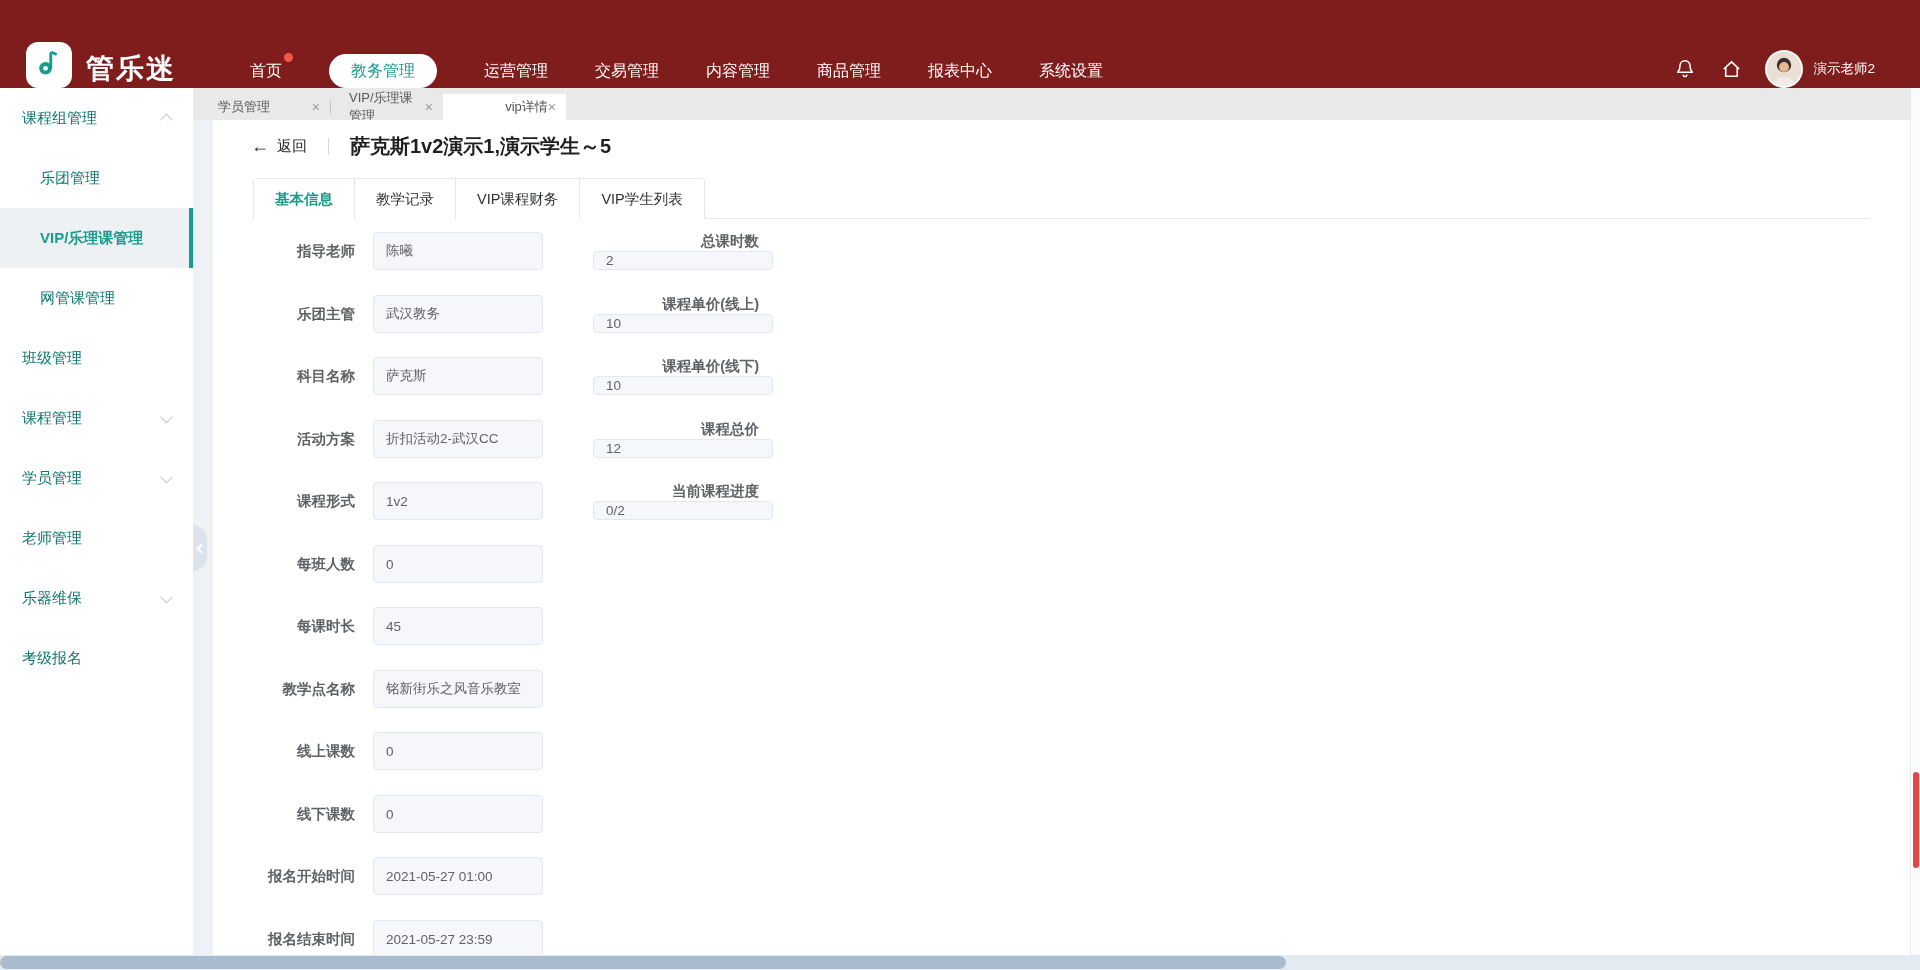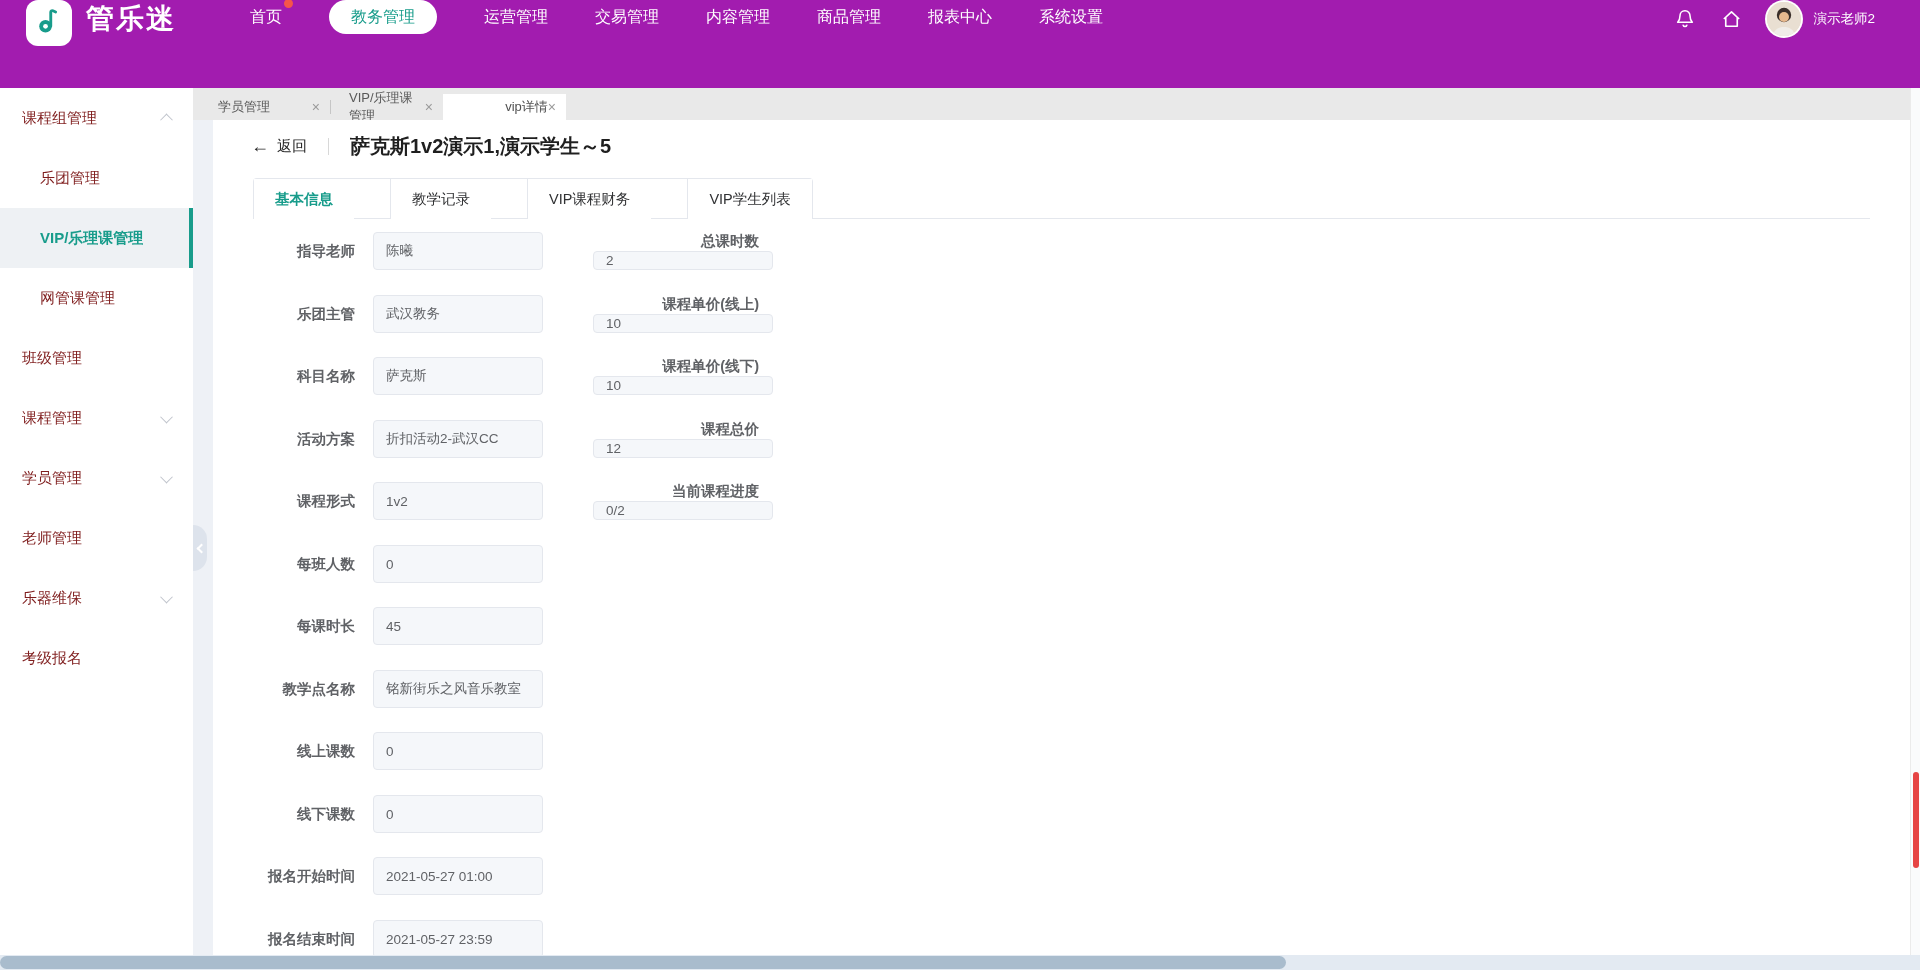--- a/index.html
+++ b/index.html
@@ -1,38 +1,38 @@
 <!DOCTYPE html>
 <html><head>
 <meta charset="utf-8">
 <style>
   * { margin:0; padding:0; box-sizing:border-box; }
   html,body { width:1920px; height:970px; overflow:hidden; }
   body { font-family:"Liberation Sans", sans-serif; background:#eef1f6; position:relative; }
 
   
-  .navbar { position:absolute; left:0; top:0; width:1920px; height:88px; background:#a21caf;
-            display:flex; align-items:flex-start; padding:0 45px 0 26px; z-index:20; }
+  .navbar { position:absolute; left:0; top:0; width:1920px; height:88px; background:#7f1d1d;
+            display:flex; align-items:flex-end; padding:0 45px 0 26px; z-index:20; }
   .logo-box { width:46px; height:46px; background:#fff; border-radius:12px;
               display:flex; align-items:center; justify-content:center; flex:none; }
   .brand { color:#fff; font-size:28px; font-weight:bold; margin-left:14px; letter-spacing:2px; }
   .nav-menu { display:flex; align-items:center; gap:47px; margin-left:74px; }
   .nav-item { color:#fff; font-size:16px; height:34px; line-height:34px; position:relative; cursor:pointer; white-space:nowrap; }
   .nav-item.active { background:#fff; color:#189c8b; padding:0 22px; border-radius:17px; }
   .badge-dot { position:absolute; top:-1px; right:-11px; width:9px; height:9px; border-radius:50%; background:#f5554a; }
   .nav-right { margin-left:auto; display:flex; align-items:center; gap:22px; }
   .icon-btn { width:24px; height:24px; display:flex; align-items:center; justify-content:center; cursor:pointer; }
   .avatar { width:38px; height:38px; border-radius:50%; border:2px solid rgba(255,255,255,.95);
             overflow:hidden; background:#e9dfd2; flex:none; cursor:pointer; }
   .user-name { color:#fff; font-size:13.5px; margin-left:-12px; cursor:pointer; }
 
   
   .sidebar { position:absolute; left:0; top:88px; width:193px; bottom:15px; background:#fff; z-index:10; }
   .side-item { height:60px; display:flex; align-items:center; padding-left:22px;
-               font-size:15px; color:#7f1d1d; position:relative; cursor:pointer; }
+               font-size:15px; color:#0f766e; position:relative; cursor:pointer; }
   .side-item.sub { padding-left:40px; }
   .side-item.active { background:#eef1f4; color:#189c8b; font-weight:bold; }
   .side-item.active::after { content:""; position:absolute; right:0; top:0; bottom:0; width:4px; background:#189c8b; }
   .chev { margin-left:auto; margin-right:22px; width:9px; height:9px; border-right:1.6px solid #c0c4cc; border-bottom:1.6px solid #c0c4cc; }
   .chev.down { transform:rotate(45deg) translate(-1px,-1px); }
   .chev.up   { transform:rotate(-135deg) translate(-1px,-1px); }
 
   
   .main { position:absolute; left:193px; top:88px; right:0; bottom:0; background:#eef1f6; }
   .tabbar { height:32px; background:#e9e9e9; display:flex; align-items:flex-end; padding-left:7px; }
@@ -52,21 +52,21 @@
   .content { position:absolute; left:20px; top:32px; right:10px; bottom:15px; background:#fff; overflow:hidden; }
 
   .back-row { position:absolute; top:12px; left:38px; height:28px; display:flex; align-items:center; }
   .back-btn { display:flex; align-items:center; cursor:pointer; color:#262626; }
   .back-arrow { font-size:18px; line-height:1; }
   .back-label { font-size:15px; margin-left:8px; }
   .vdiv { width:1px; height:17px; background:#d8d8d8; margin:0 21px; }
   .page-title { font-size:20px; font-weight:bold; color:#1f1f1f; }
 
   .dtabs-wrap { position:absolute; left:40px; right:40px; top:58px; height:41px; border-bottom:1px solid #e4e7ed; }
-  .dtabs { display:inline-flex; border:1px solid #e4e7ed; border-bottom:none; border-radius:4px 4px 0 0;gap:36px; }
+  .dtabs { display:inline-flex; border:1px solid #e4e7ed; border-bottom:none; border-radius:4px 4px 0 0; }
   .dtab { height:40px; line-height:40px; padding:0 21px; font-size:14.5px; color:#303133;
           background:#fff; border-left:1px solid #e4e7ed; cursor:pointer; position:relative; white-space:nowrap; }
   .dtab:first-child { border-left:none; }
   .dtab.active { color:#189c8b; font-weight:bold; }
   .dtab.active::after { content:""; position:absolute; left:0; right:0; bottom:-1px; height:1px; background:#fff; }
 
   .frow { position:absolute; height:38px; display:flex; align-items:center; }
   .frow.colL { left:12px; }
   .frow.colR { left:380px;flex-direction:column; }
   .flabel { text-align:right; font-size:14.5px; font-weight:bold; color:#606266; flex:none; white-space:nowrap; }

